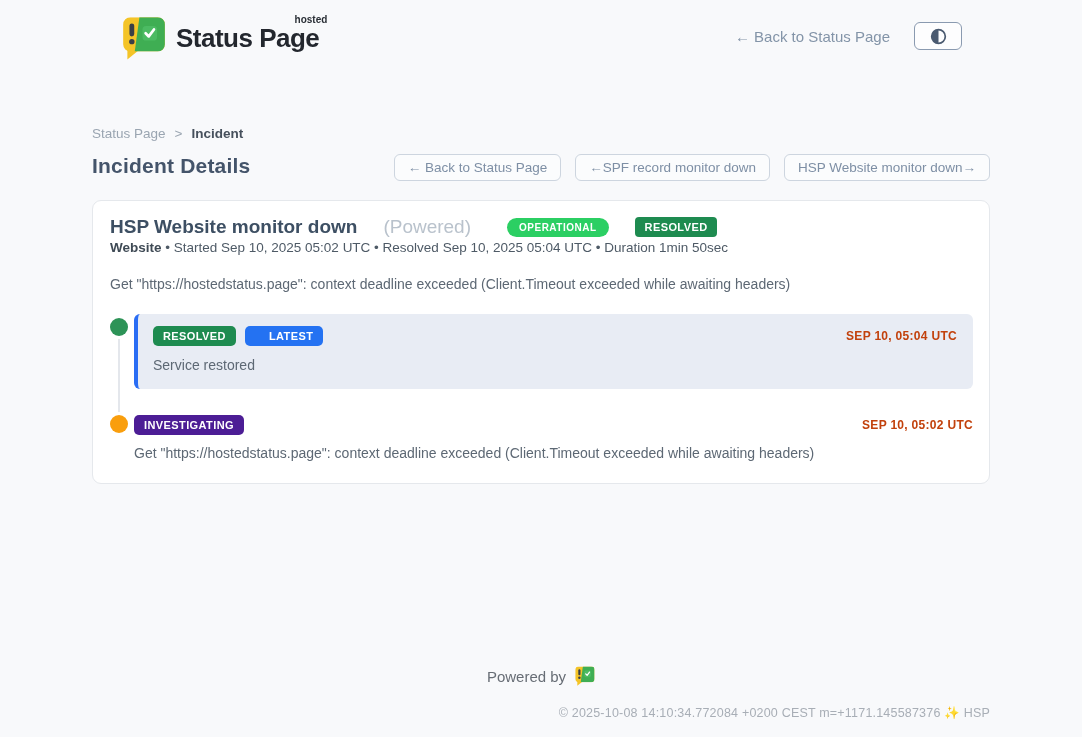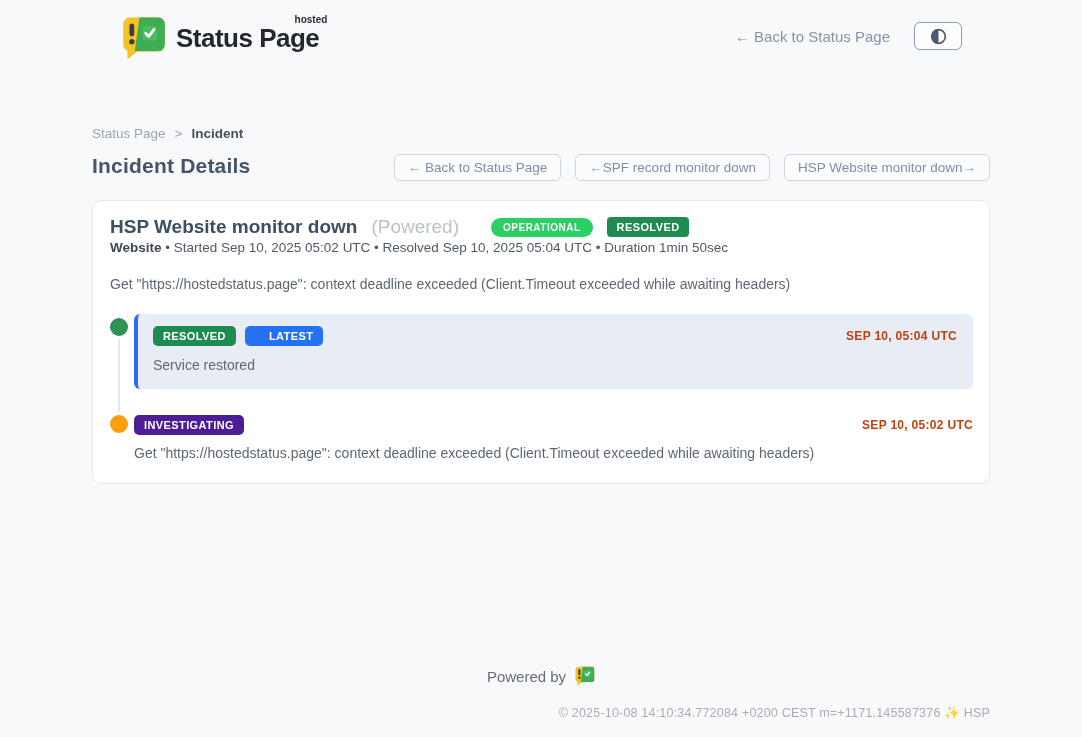--- a/index.html
+++ b/index.html
@@ -27,25 +27,25 @@
   .breadcrumb .current { color: #46505c; font-weight: bold; }
   .breadcrumb .root { cursor: pointer; }
   .heading-row { margin-top: 13px; display: flex; align-items: flex-start; justify-content: space-between; }
   .page-title { font-size: 21px; font-weight: 600; color: #44546a; letter-spacing: 0.2px; }
   .nav-buttons { display: flex; gap: 14px; }
   .nav-btn { height: 27px; padding: 0 13px; border: 1px solid #cdd5df; border-radius: 6px; background: #fbfcfd;
              color: #7e8fa5; font-size: 13.5px; font-family: inherit; cursor: pointer; white-space: nowrap; }
 
   
   .card { margin-top: 19px; background: #ffffff; border: 1px solid #e5e8ec; border-radius: 9px; padding: 15px 16px 22px 17px; }
-  .title-row { display: flex; align-items: center; gap: 14px; flex-wrap: wrap; }
+  .title-row { display: flex; align-items: center; gap: 26px; flex-wrap: wrap; }
   .incident-title { font-size: 19px; font-weight: bold; color: #3d4f63; }
   .incident-component { font-size: 19px; font-weight: 500; color: #b9c2cc; }
   .badge { color: #fff; font-weight: bold; display: inline-block; line-height: 1; }
-  .badge-pill { font-size: 10px; letter-spacing: 0.5px; padding: 5px 12px 4px; border-radius: 999px; background: #2bcf63; margin-left: 18px; }
+  .badge-pill { font-size: 10px; letter-spacing: 0.5px; padding: 5px 12px 4px; border-radius: 999px; background: #2bcf63; margin-left: 10px; }
   .badge-resolved-hdr { font-size: 11px; letter-spacing: 0.4px; padding: 5px 10px 4px; border-radius: 4px; background: #1e8b50; }
   .meta-line { margin-top: 2px; font-size: 13.5px; color: #4e5a66; }
   .meta-line .meta-component { font-weight: bold; color: #3f4a55; }
   .description { margin-top: 21px; font-size: 14px; color: #5d6874; }
 
   
   .timeline { position: relative; margin-top: 22px; }
   .timeline::before { content: ""; position: absolute; left: 8px; top: 14px; bottom: 40px; width: 2px; background: #e4e7ec; }
   .tl-event { position: relative; padding-left: 24px; }
   .tl-event + .tl-event { margin-top: 24px; }

